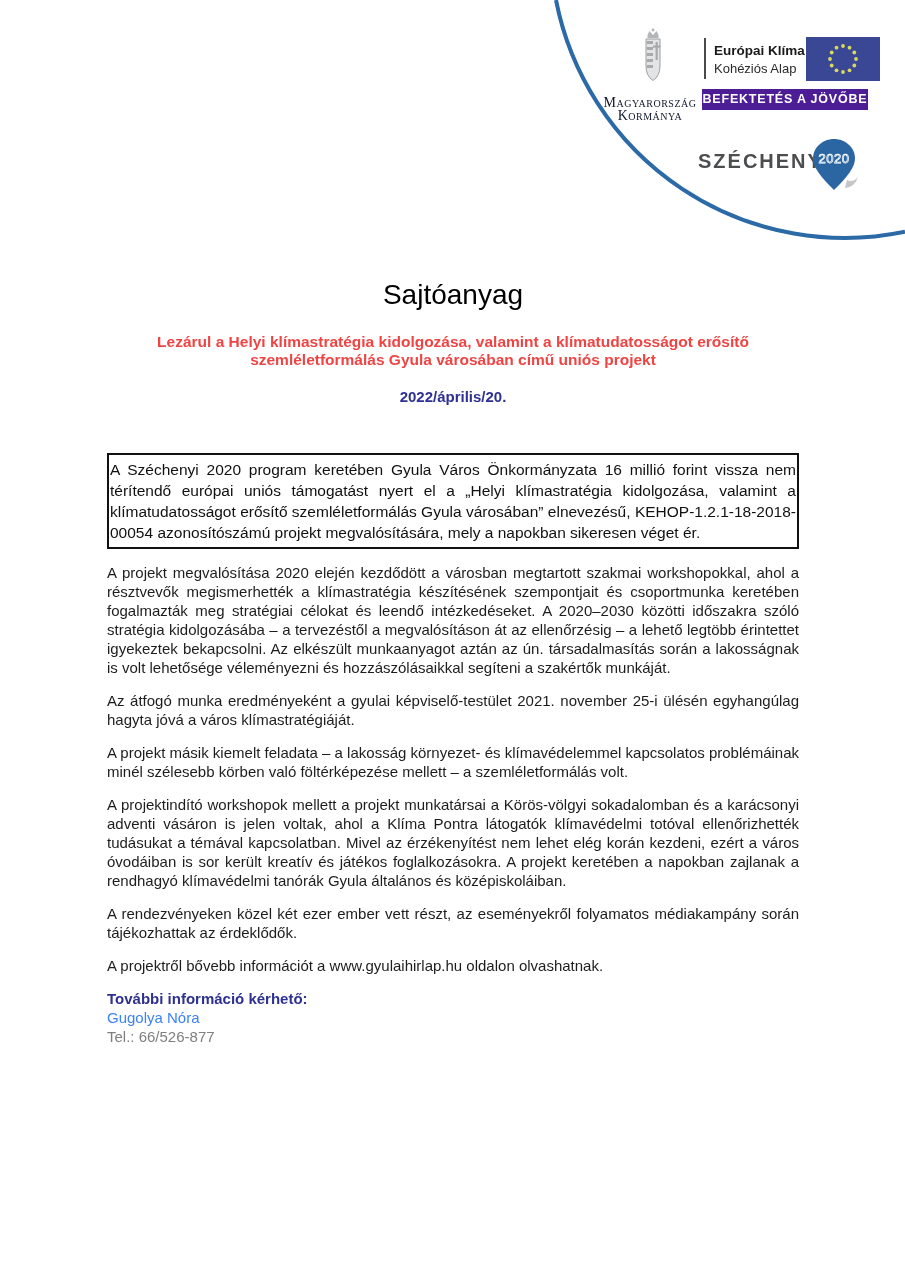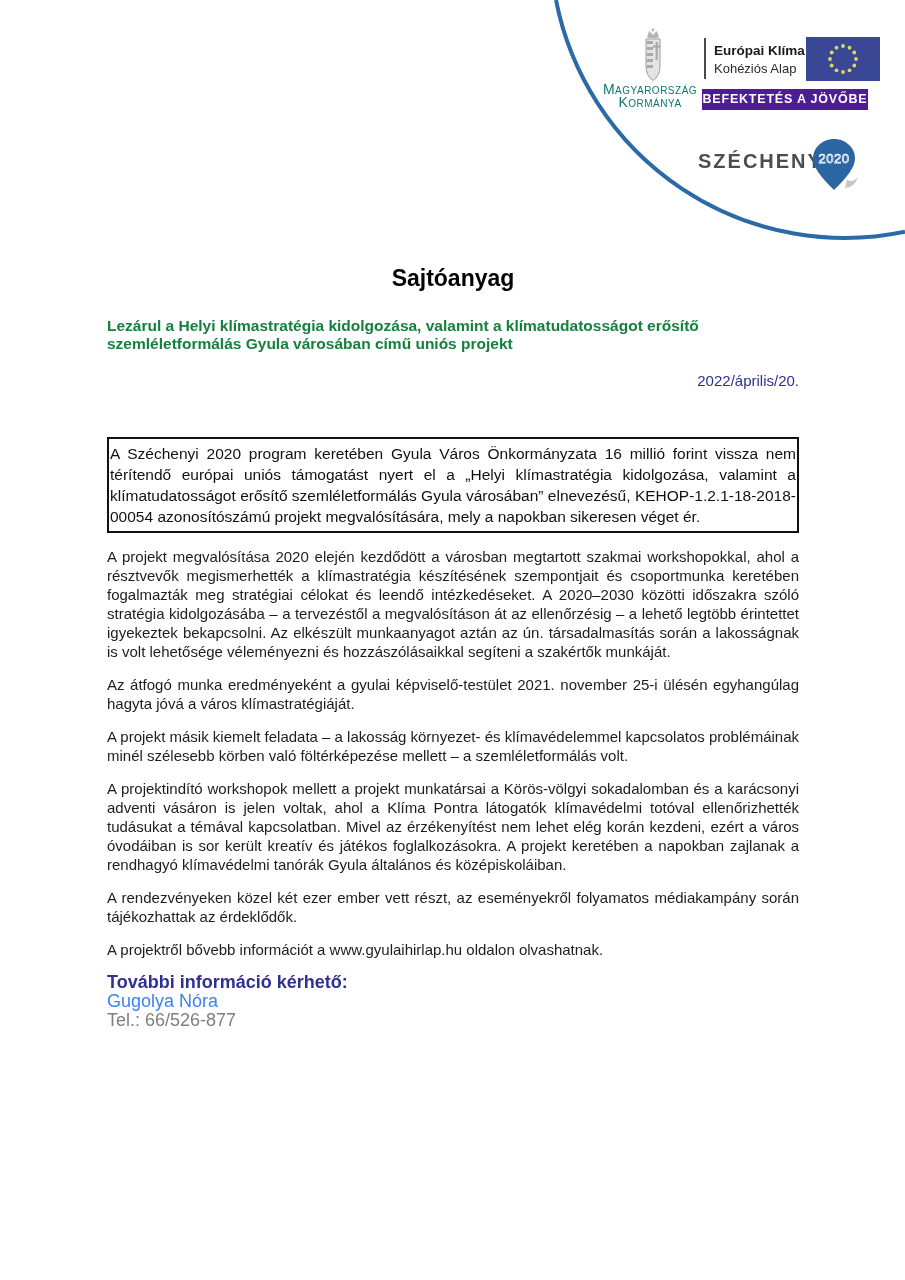--- a/index.html
+++ b/index.html
@@ -9,51 +9,51 @@
     -webkit-font-smoothing:antialiased;
   }
   .page{position:absolute;inset:0;background:#fff;}
 
   
   .arc-svg{position:absolute;left:0;top:0;}
 
   
   .coat-svg{position:absolute;left:637px;top:28px;}
   .gov-name{
-    position:absolute;left:580px;top:83px;width:140px;text-align:center;
-    font-family:Liberation Sans, sans-serif;
-    font-variant:small-caps;font-size:14px;line-height:13px;color:#0f766e;letter-spacing:.5px;
+    position:absolute;left:580px;top:96px;width:140px;text-align:center;
+    font-family:Liberation Serif, serif;
+    font-variant:small-caps;font-size:14px;line-height:13px;color:#0f172a;letter-spacing:.5px;
   }
   .hdr-sep{position:absolute;left:704px;top:38px;width:2px;height:41px;background:#4a4a4a;}
   .eu-text{position:absolute;left:714px;top:43px;}
   .eu-line1{font-size:13.5px;font-weight:bold;color:#1a1a1a;}
   .eu-line2{font-size:13px;color:#2b2b2b;margin-top:3px;}
   .eu-flag-svg{position:absolute;left:806px;top:37px;}
   .banner{
     position:absolute;left:702px;top:89px;width:166px;height:21px;line-height:21px;
     background:#4c1d95;color:#ffffff;font-size:12.5px;font-weight:bold;letter-spacing:.8px;
     text-align:center;
   }
   .sz-text{
     position:absolute;left:698px;top:150px;
     font-size:20px;font-weight:bold;letter-spacing:2px;color:#4c4d4f;
   }
   .pin-svg{position:absolute;left:813px;top:139px;}
 
   
   .content{position:absolute;left:107px;top:265px;width:692px;color:#1d1d1d;}
-  .doc-title{margin:0;text-align:center;font-size:23px;line-height:27px;font-weight:bold;color:#000;}
-  .doc-subtitle{margin:25px 0 0 0;font-size:15.5px;line-height:18px;font-weight:bold;color:#15803d;}
-  .doc-date{margin:19px 0 0 0;text-align:right;font-size:15px;line-height:18px;font-weight:normal;color:#2e3192;}
+  .doc-title{margin:16px;text-align:center;font-size:28px;line-height:27px;font-weight:normal;color:#000;}
+  .doc-subtitle{margin:25px 0 0 0;text-align:center;font-size:15.5px;line-height:18px;font-weight:bold;color:#ef4444;}
+  .doc-date{margin:19px 0 0 0;text-align:center;font-size:15px;line-height:18px;font-weight:bold;color:#2e3192;}
   .lead-box{
     margin:47px 0 0 0;border:2px solid #111;padding:4px 1px;
     font-size:15.5px;line-height:21px;text-align:justify;color:#111;
   }
   .body-text p{margin:14px 0 0 0;font-size:15px;line-height:19px;text-align:justify;}
-  .contact{margin-top:14px;font-size:18px;line-height:19px;}
+  .contact{margin-top:14px;font-size:15px;line-height:19px;}
   .contact-heading{font-weight:bold;color:#2e3192;}
   .contact-name{color:#3b82f6;}
   .contact-phone{color:#7f7f7f;}
 </style>
 </head>
 <body>
 
 <div class="page">
 
   <svg class="arc-svg" width="905" height="250" viewBox="0 0 905 250">

